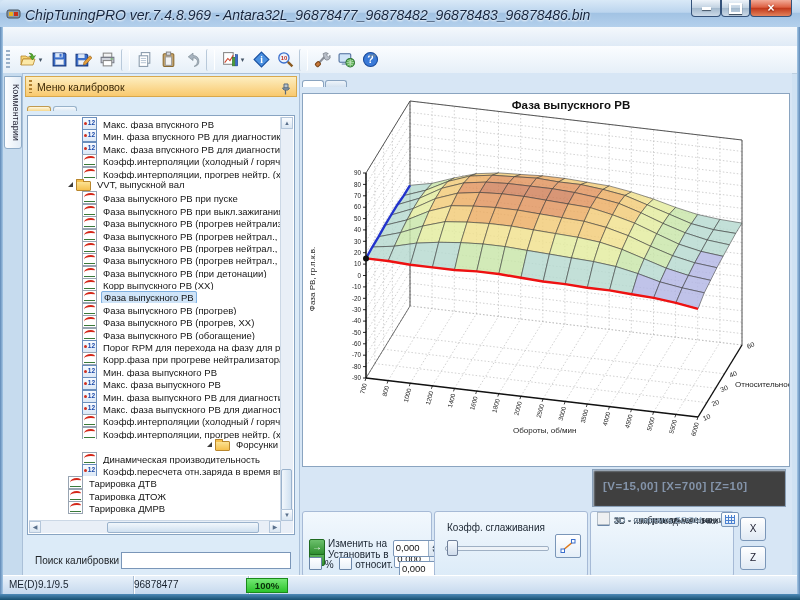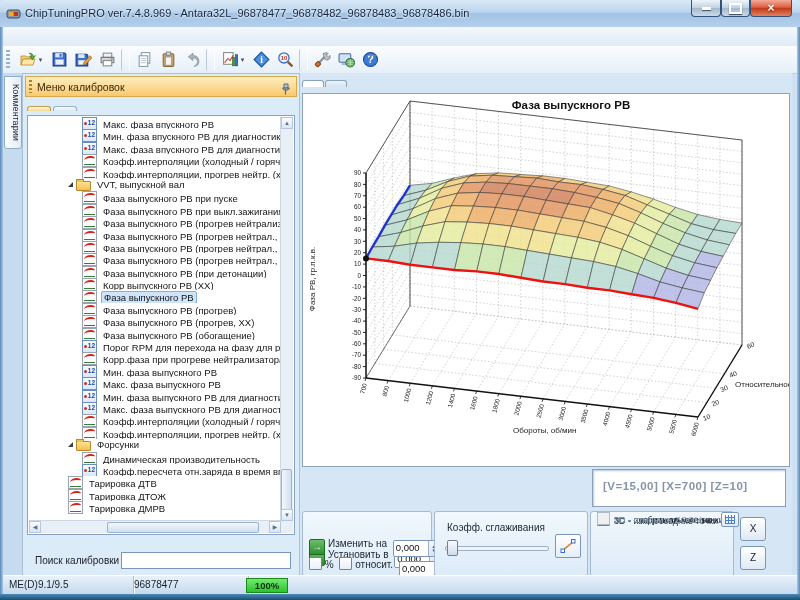--- a/index.html
+++ b/index.html
@@ -2,21 +2,21 @@
 <html><head>
 <meta charset="utf-8">
 <style>
   html,body{margin:0;padding:0;width:800px;height:600px;overflow:hidden;
     font-family:"Liberation Sans",sans-serif;background:#15426b;}
   .win{position:absolute;left:0;top:0;width:800px;height:600px;background:#cfe2f3;}
   
   .titlebar{position:absolute;left:0;top:0;right:0;height:27px;
     background:linear-gradient(#d9e9f7 0%,#bcd5ee 45%,#a2c3e4 50%,#b4d0ec 100%);
     border-bottom:1px solid #7898c0;border-radius:5px 5px 0 0;}
-  .title-text{position:absolute;left:25px;top:7px;font-size:11px;color:#16253e;text-shadow:0 1px 2px #fff;white-space:nowrap;}
+  .title-text{position:absolute;left:25px;top:7px;font-size:14px;color:#16253e;text-shadow:0 1px 2px #fff;white-space:nowrap;font-style:italic;}
   .appicon{position:absolute;left:6px;top:6px;width:15px;height:15px;}
   .winbtns{position:absolute;right:8px;top:0;height:17px;display:flex;}
   .wb{height:16px;border:1px solid #34527a;border-top:none;border-radius:0 0 4px 4px;
     background:linear-gradient(#eef4fa,#c2d2e2 48%,#a4bace 52%,#ccdae8);margin-left:0;
     display:flex;align-items:center;justify-content:center;}
   .wb.minb{width:28px;} .wb.maxb{width:27px;}
   .wb.close{width:40px;background:linear-gradient(#f2ab98,#dd6143 45%,#c23a1c 52%,#e2825c);color:#fff;
     font-size:12px;font-weight:bold;text-shadow:0 1px 2px #801800;}
   .wb .bar{width:9px;height:3px;background:#fff;box-shadow:0 1px 1px #456;}
   .wb .box{width:9px;height:7px;border:2px solid #fff;box-shadow:0 1px 1px #456;}
@@ -103,21 +103,21 @@
   .slider .ticks{position:absolute;left:2px;right:2px;top:-4px;height:3px;
     background:repeating-linear-gradient(90deg,#8aa0b4 0 1px,transparent 1px 10px);}
   .sl-fill{left:148px;top:12px;width:102px;}
   .cb{width:11px;height:11px;border:1px solid #6a86a8;background:linear-gradient(#fff,#e8f0f8);border-radius:1px;
     display:inline-block;position:relative;vertical-align:-2px;}
   .checked .cb::before, .cb.checked::before{content:"\2713";position:absolute;left:1px;top:-2px;font-size:10px;line-height:11px;color:#2a5a9a;font-weight:bold;}
   .muted .cb::before{color:#8a9aa8;}
   .disabled .cb{background:#eef0f2;border-color:#b2bcc6;}
   .cb3d{position:absolute;left:258px;top:10px;font-size:10px;color:#1a2430;}
   .cb3d .cb{margin-right:3px;}
-  .readout{position:absolute;left:290px;top:2px;right:4px;height:36px;border:1px solid #8aa0b8;background:#ffffff;
+  .readout{position:absolute;left:290px;top:2px;right:4px;height:36px;border:1px solid #8aa0b8;background:#404040;
     box-shadow:inset 1px 1px 2px #b8c8da;}
   .readout span{position:absolute;left:10px;top:10px;font-size:11.5px;font-weight:bold;color:#8494aa;letter-spacing:0.5px;}
   .grp-set{left:0;top:44px;width:128px;height:64px;}
   .setrow{position:absolute;left:6px;height:17px;white-space:nowrap;font-size:10px;color:#1a2430;}
   .go-btn{display:inline-block;width:14px;height:14px;border:1px solid #1f6a1f;border-radius:2px;vertical-align:-3px;
     background:linear-gradient(#6cc06c,#2f8f2f);color:#fff;text-align:center;line-height:13px;font-size:10px;font-weight:bold;margin-right:3px;}
   .go-btn::before{content:"\2192";}
   .spin{display:inline-flex;border:1px solid #7a96b8;background:#fff;height:15px;border-radius:2px;vertical-align:-4px;margin-left:3px;}
   .spin .val{width:30px;font-size:9.5px;padding:1px 2px;color:#111;}
   .spin .btns{width:10px;background:linear-gradient(#f4f8fc,#d8e4f0);border-left:1px solid #9ab0c8;display:flex;
@@ -381,21 +381,21 @@
           </div>
           <div class="trow" style="padding-left: 52px;">
             <span class="tree-icon icon-table12"></span><span class="lbl">Макс. фаза выпускного РВ для диагностики</span>
           </div>
           <div class="trow" style="padding-left: 52px;">
             <span class="tree-icon icon-curve"></span><span class="lbl">Коэфф.интерполяции (холодный / горячий )</span>
           </div>
           <div class="trow" style="padding-left: 52px;">
             <span class="tree-icon icon-curve"></span><span class="lbl">Коэфф.интерполяции, прогрев нейтр. (холодный / горячий)</span>
           </div>
-          <div class="trow expanded" style="padding-left: 38px;">
+          <div class="trow expanded" style="padding-left: 38px; text-align: right;">
             <span class="expander"></span><span class="tree-icon icon-folder"></span><span class="lbl">Форсунки</span>
           </div>
           <div class="trow" style="padding-left: 52px;">
             <span class="tree-icon icon-curve"></span><span class="lbl">Динамическая производительность</span>
           </div>
           <div class="trow" style="padding-left: 52px;">
             <span class="tree-icon icon-table12"></span><span class="lbl">Коэфф.пересчета отн.заряда в время впрыска</span>
           </div>
           <div class="trow" style="padding-left: 38px;">
             <span class="tree-icon icon-curve"></span><span class="lbl">Тарировка ДТВ</span>

